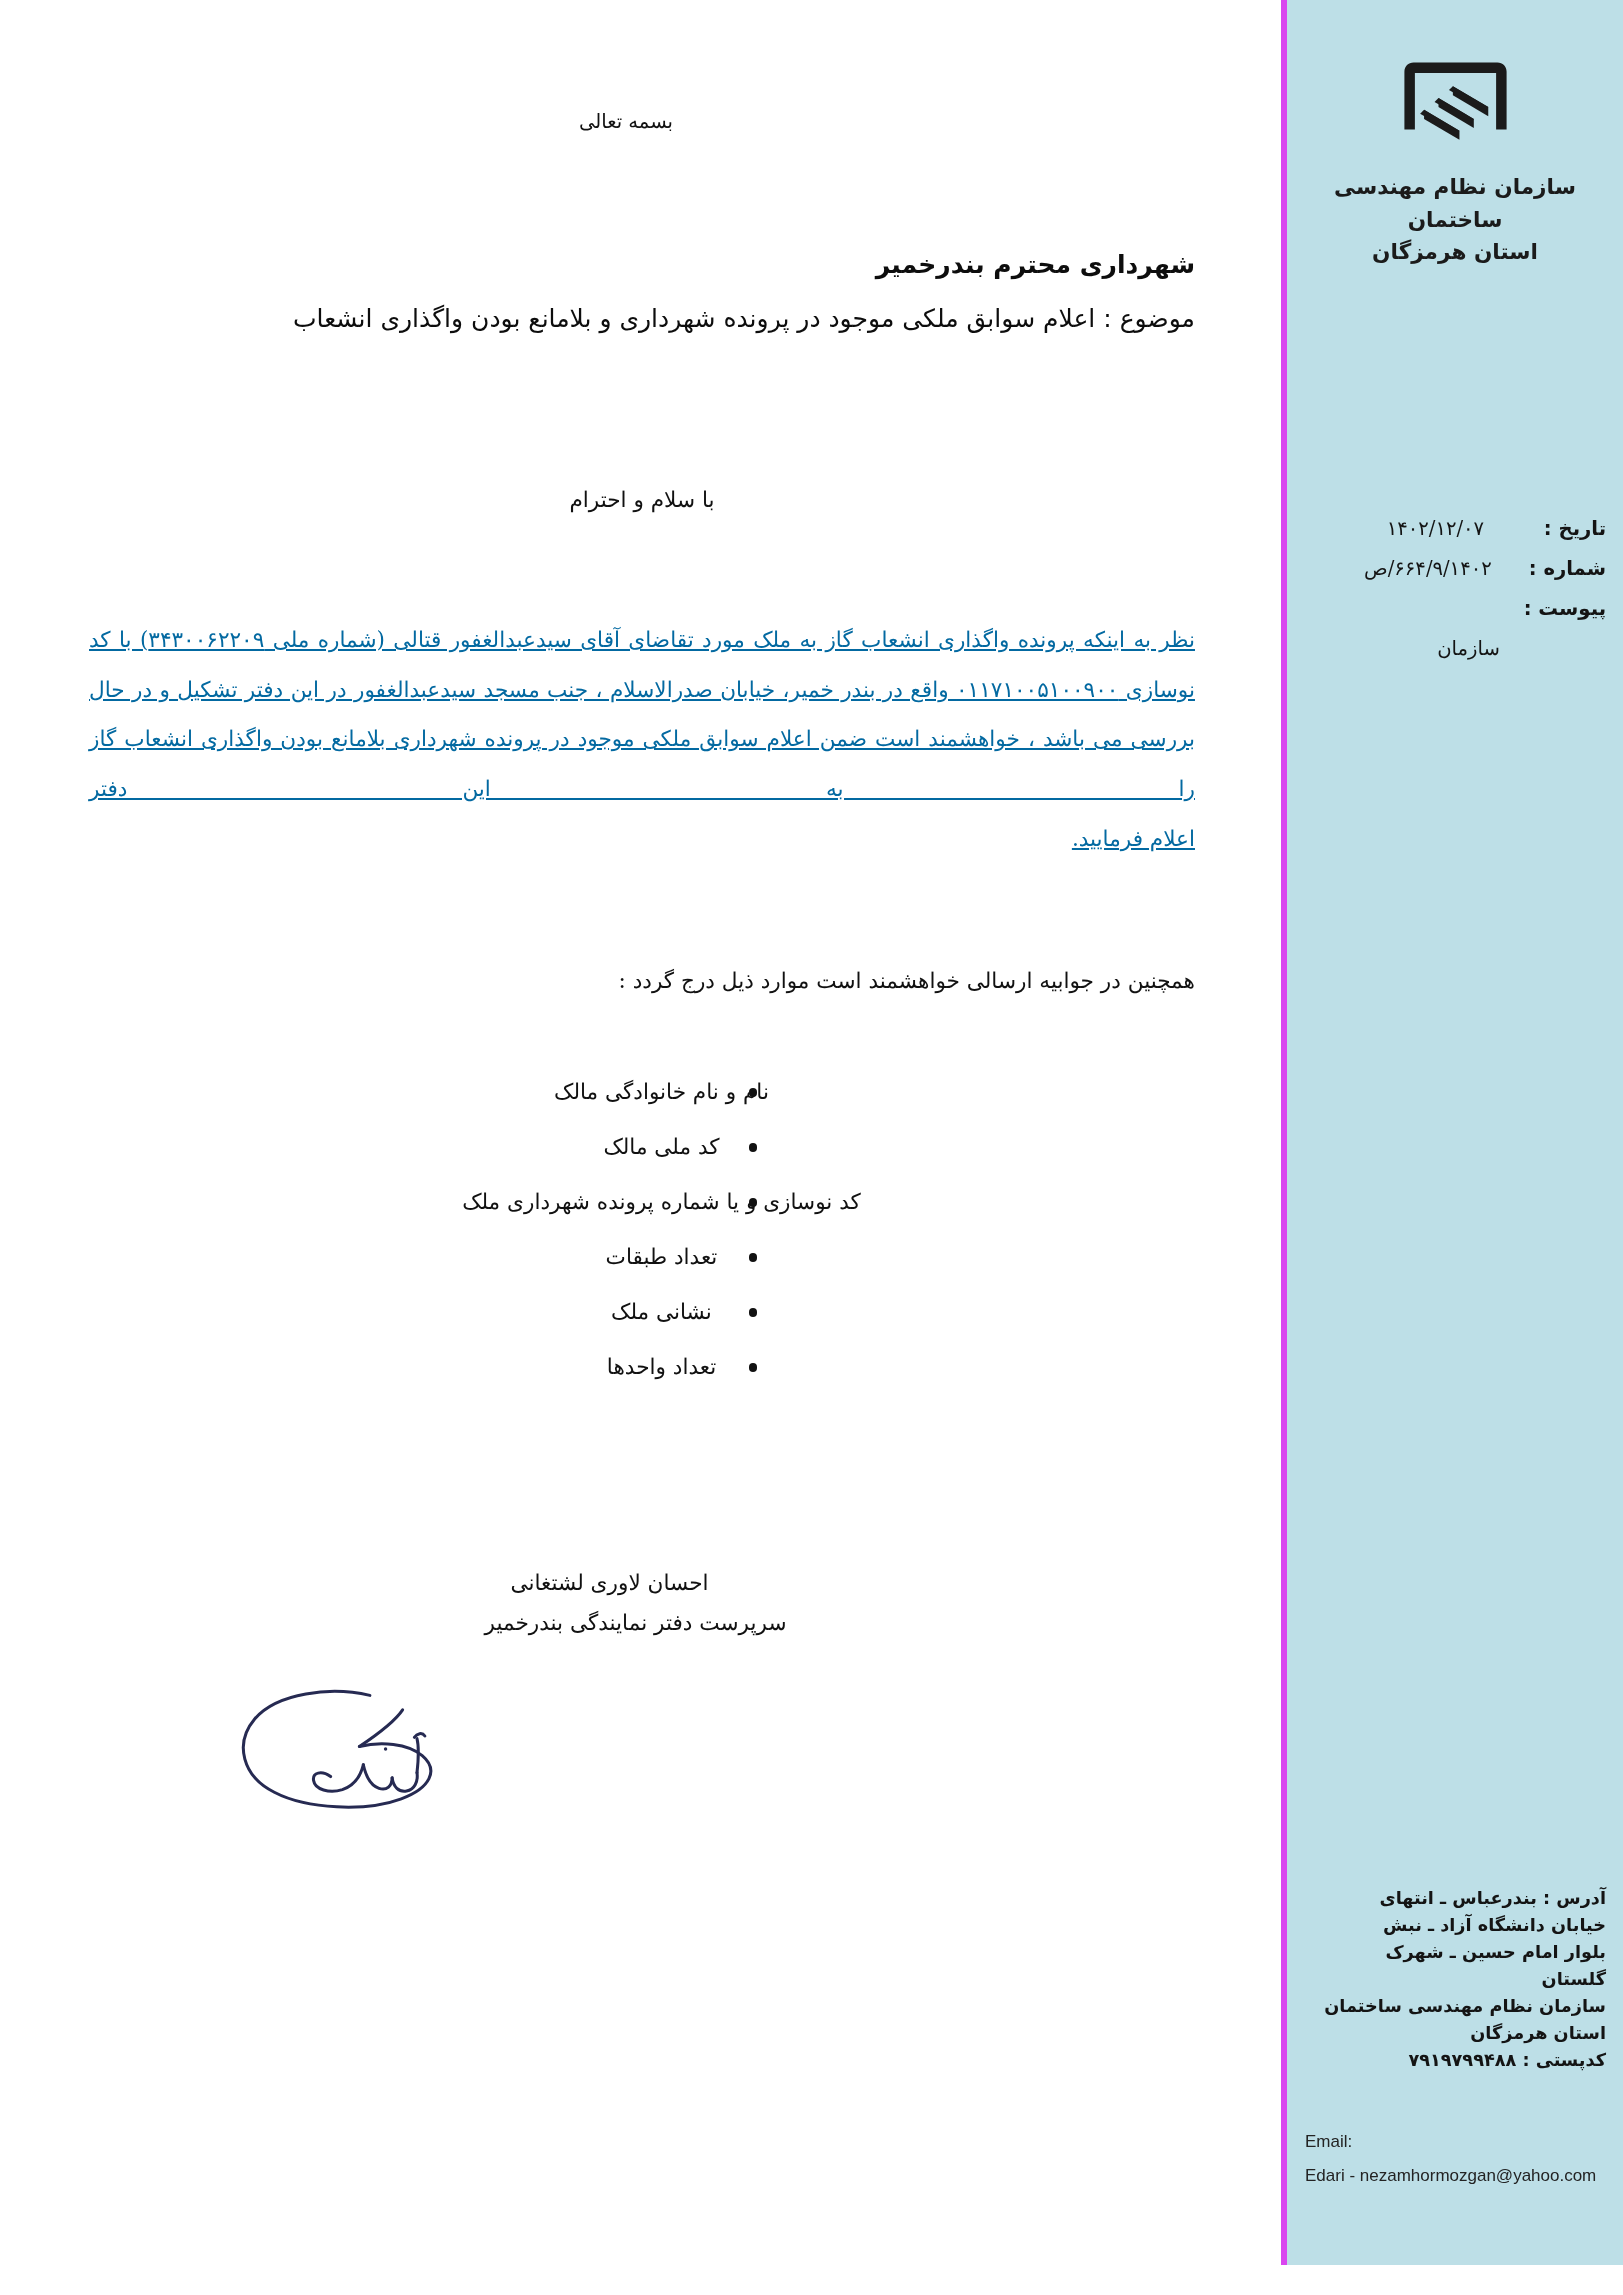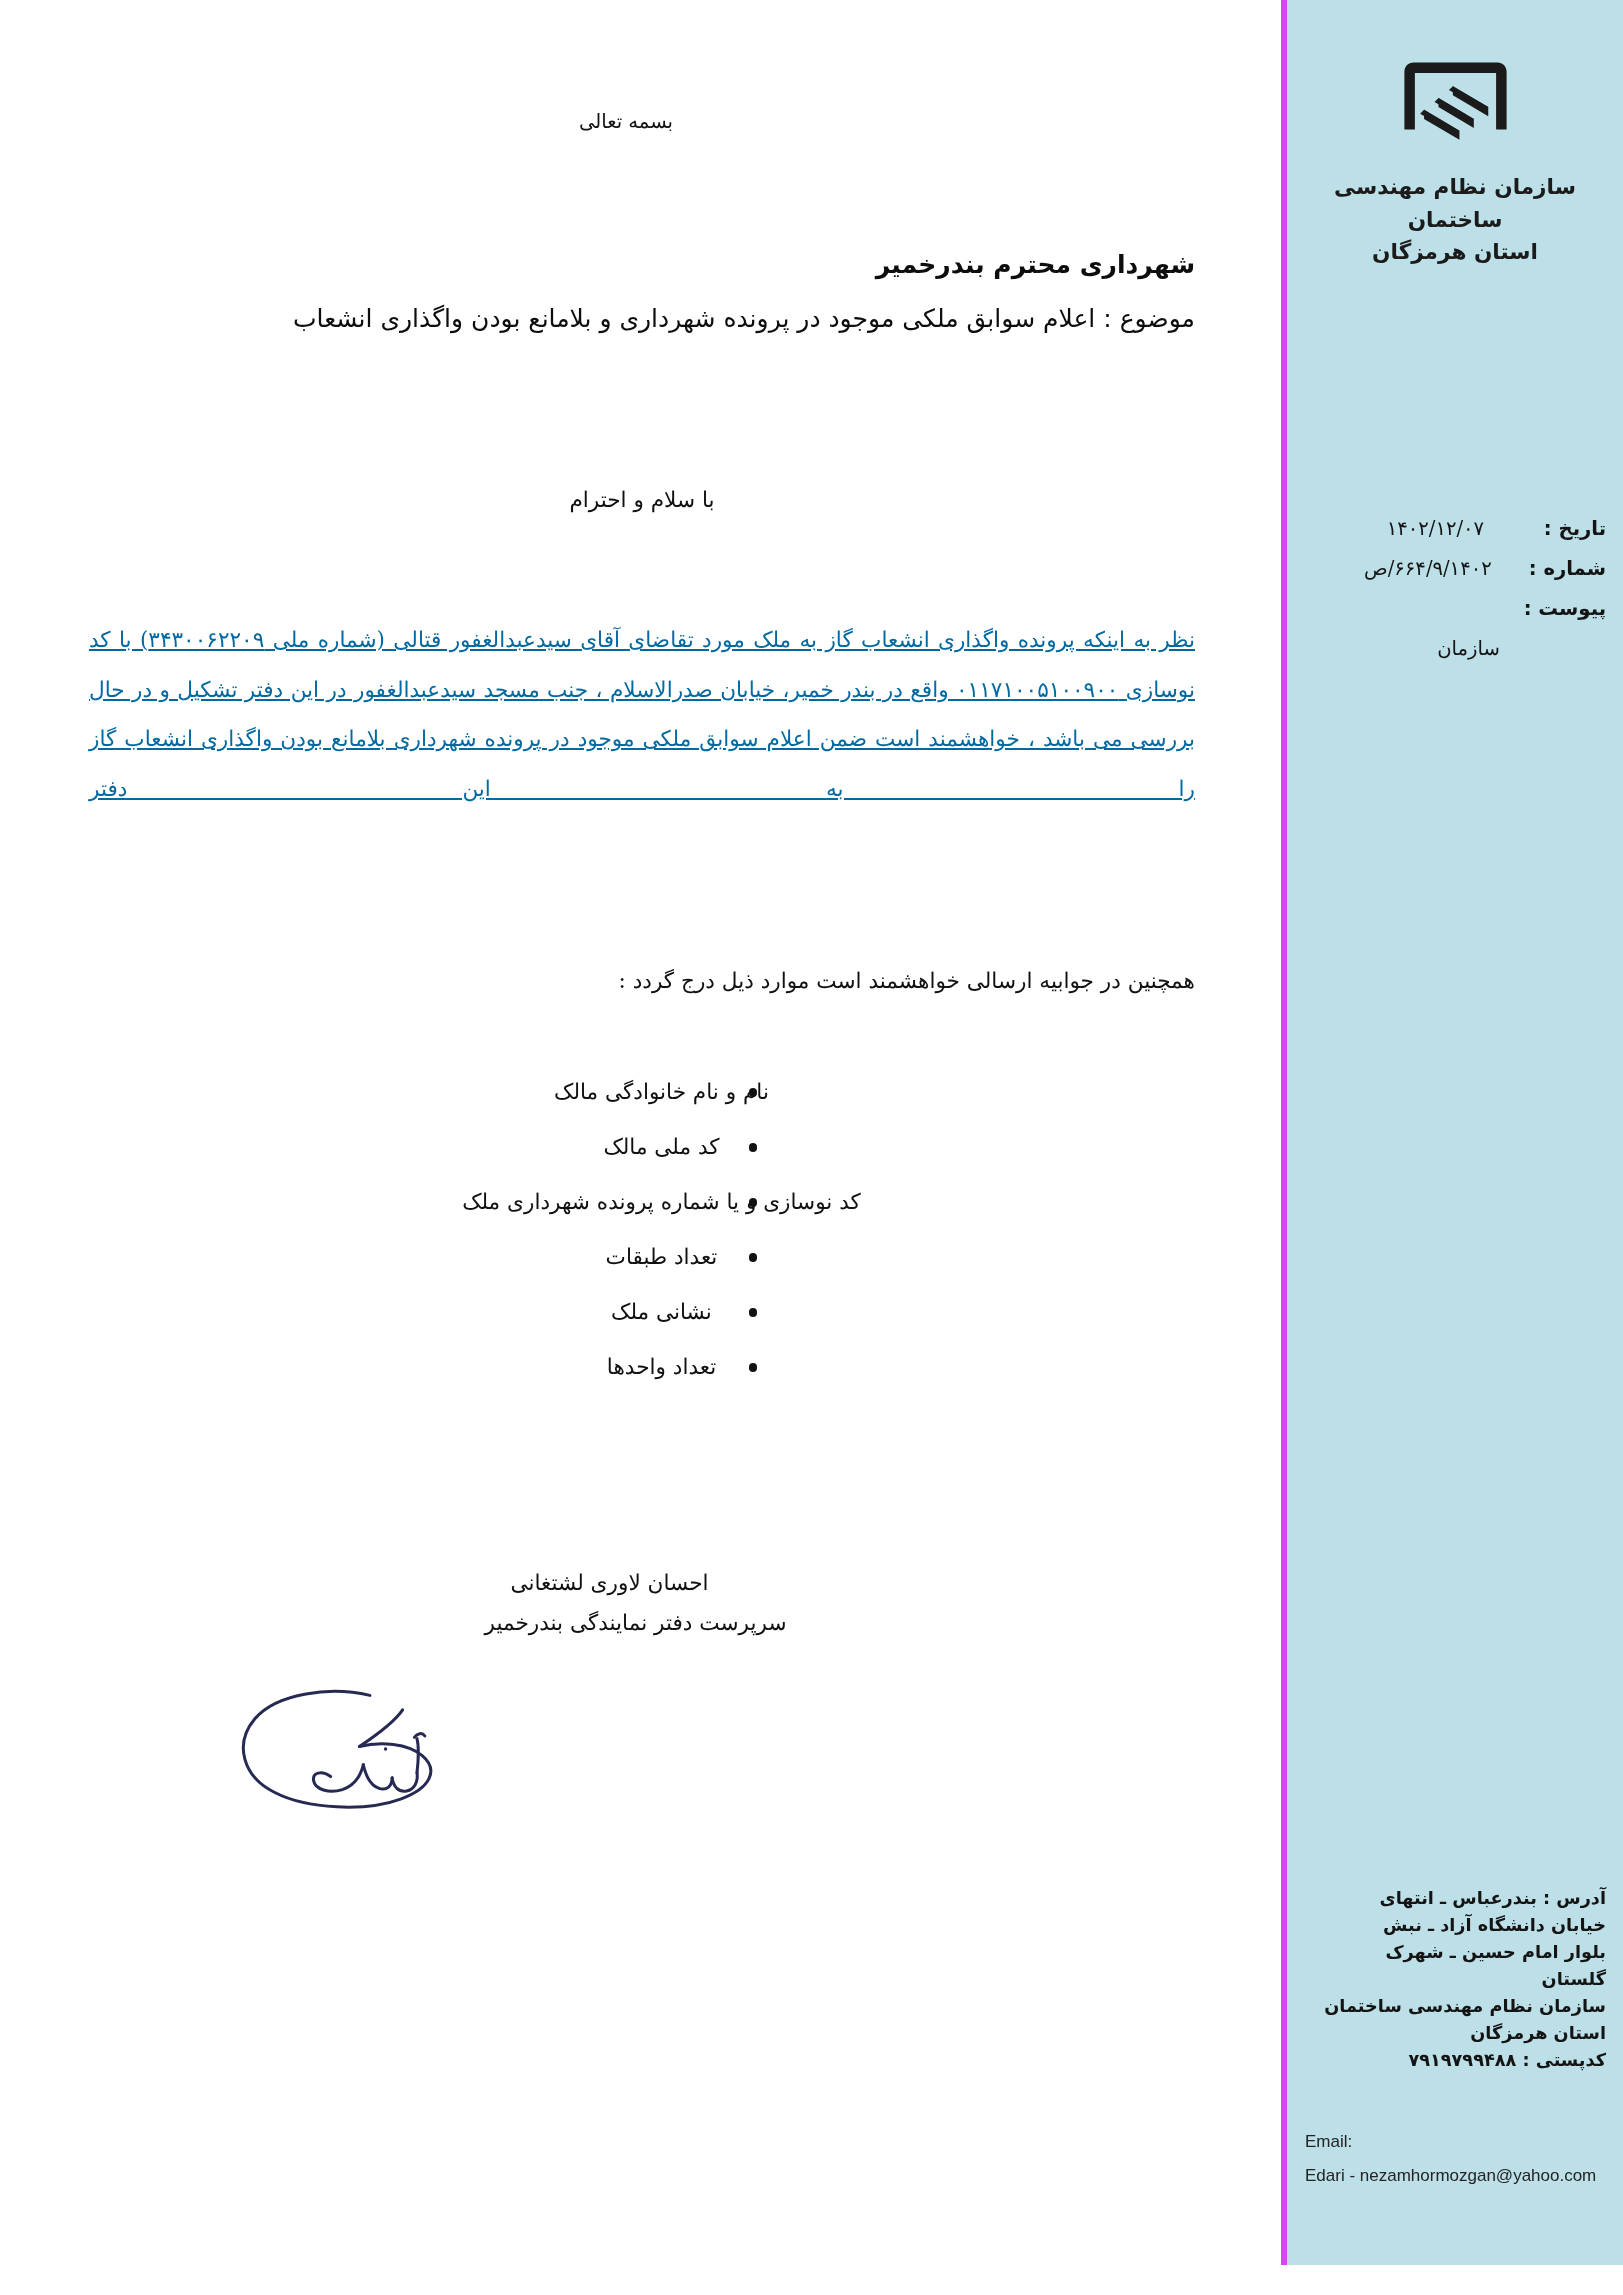--- a/index.html
+++ b/index.html
@@ -293,20 +293,21 @@
     <div class="addressee">شهرداری محترم بندرخمیر</div>
 
     <div class="subject">
       <div>موضوع : اعلام سوابق ملکی موجود در پرونده شهرداری و بلامانع بودن واگذاری انشعاب</div>
     </div>
 
     <div class="salutation">با سلام و احترام</div>
 
     <div class="para">
       <span>نظر به اینکه پرونده واگذاری انشعاب گاز به ملک مورد تقاضای آقای سیدعبدالغفور قتالی (شماره ملی ۳۴۳۰۰۶۲۲۰۹) با کد نوسازی ۰۱۱۷۱۰۰۵۱۰۰۹۰۰ واقع در بندر خمیر، خیابان صدرالاسلام ، جنب مسجد سیدعبدالغفور در این دفتر تشکیل و در حال بررسی می باشد ، خواهشمند است ضمن اعلام سوابق ملکی موجود در پرونده شهرداری بلامانع بودن واگذاری انشعاب گاز را به این دفتر</span>
+      <div class="tail">اعلام فرمایید.</div>
     </div>
 
 
     <div class="note-line">همچنین در جوابیه ارسالی خواهشمند است موارد ذیل درج گردد :</div>
 
     <ul class="bullets">
       <li>
         <span class="bullet-dot"></span>
         <span class="bullet-text">نام و نام خانوادگی مالک</span>
       </li>

